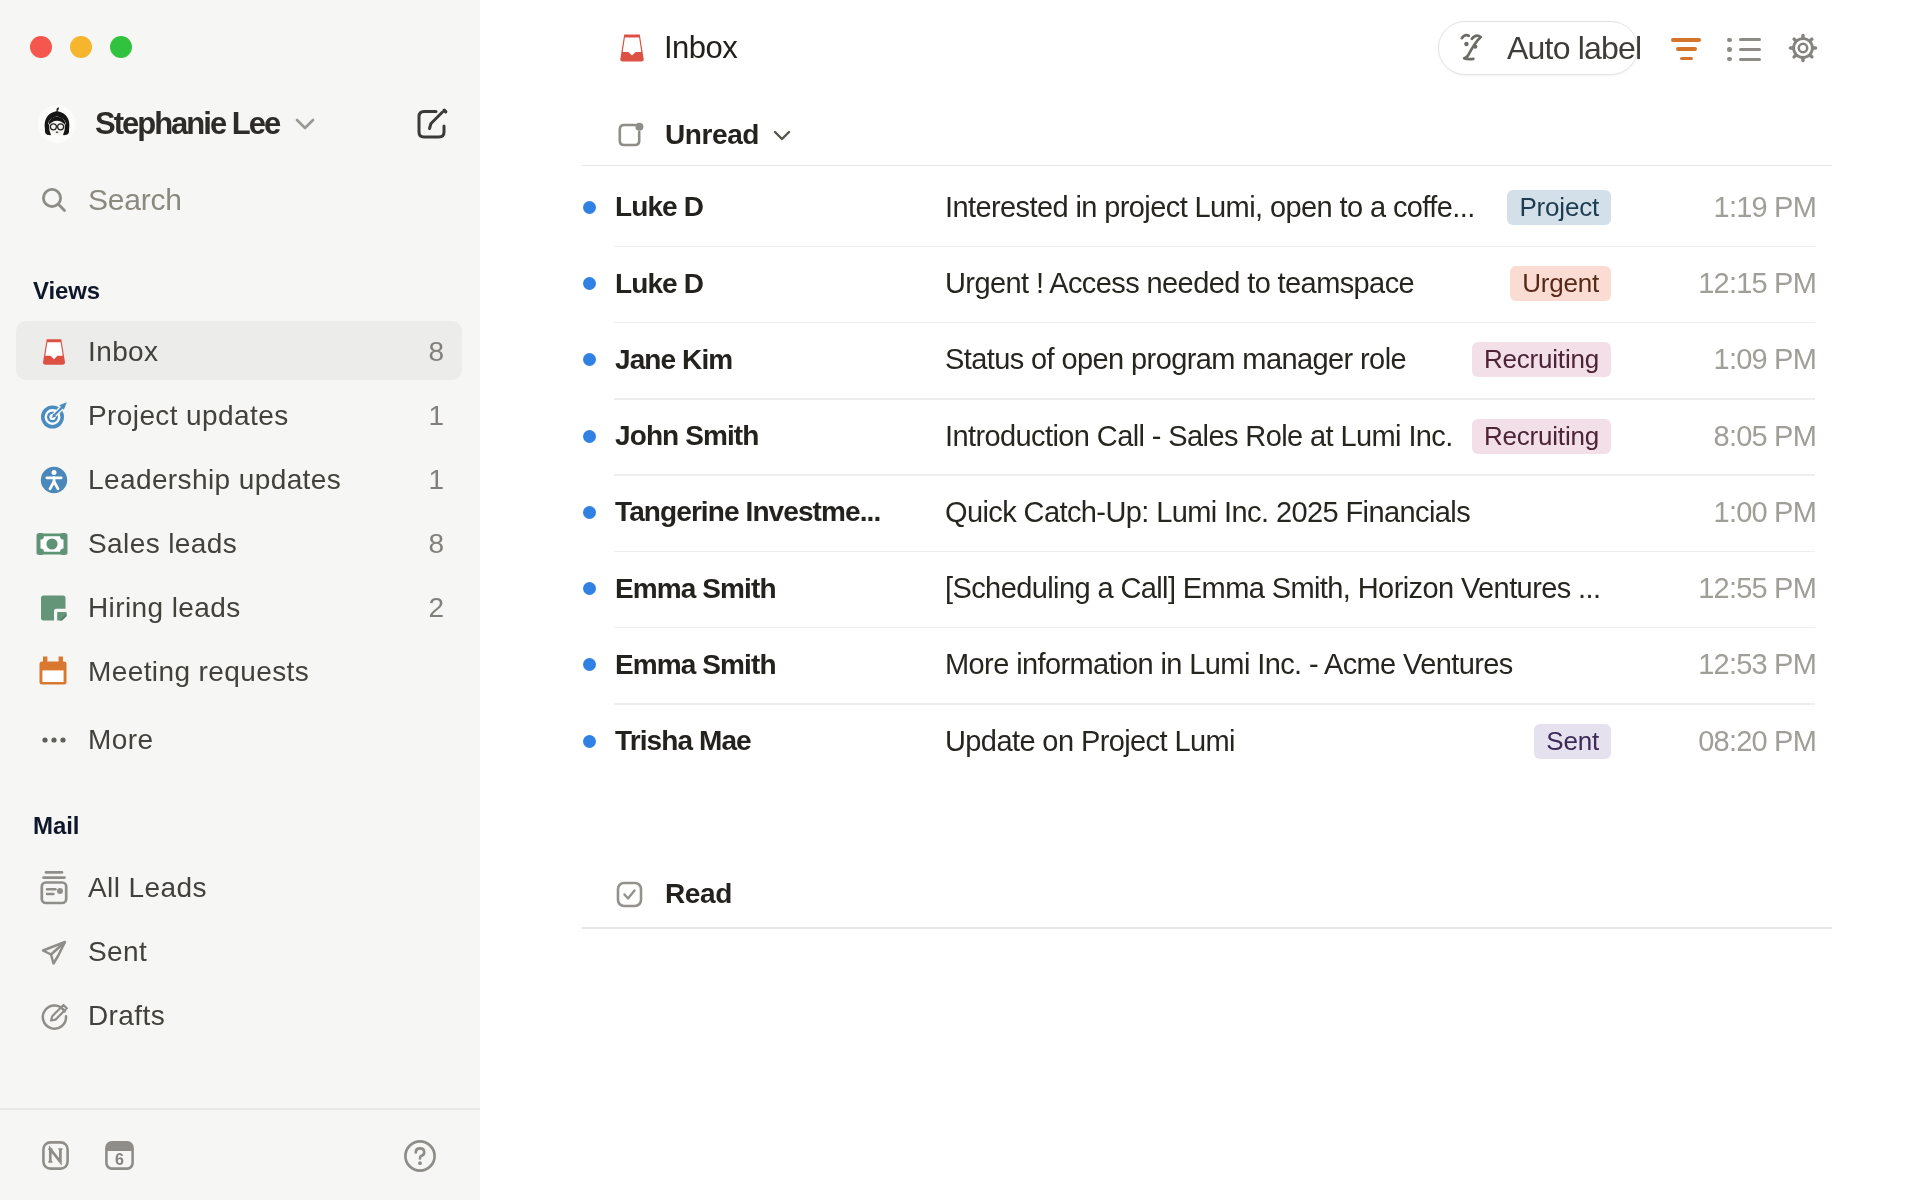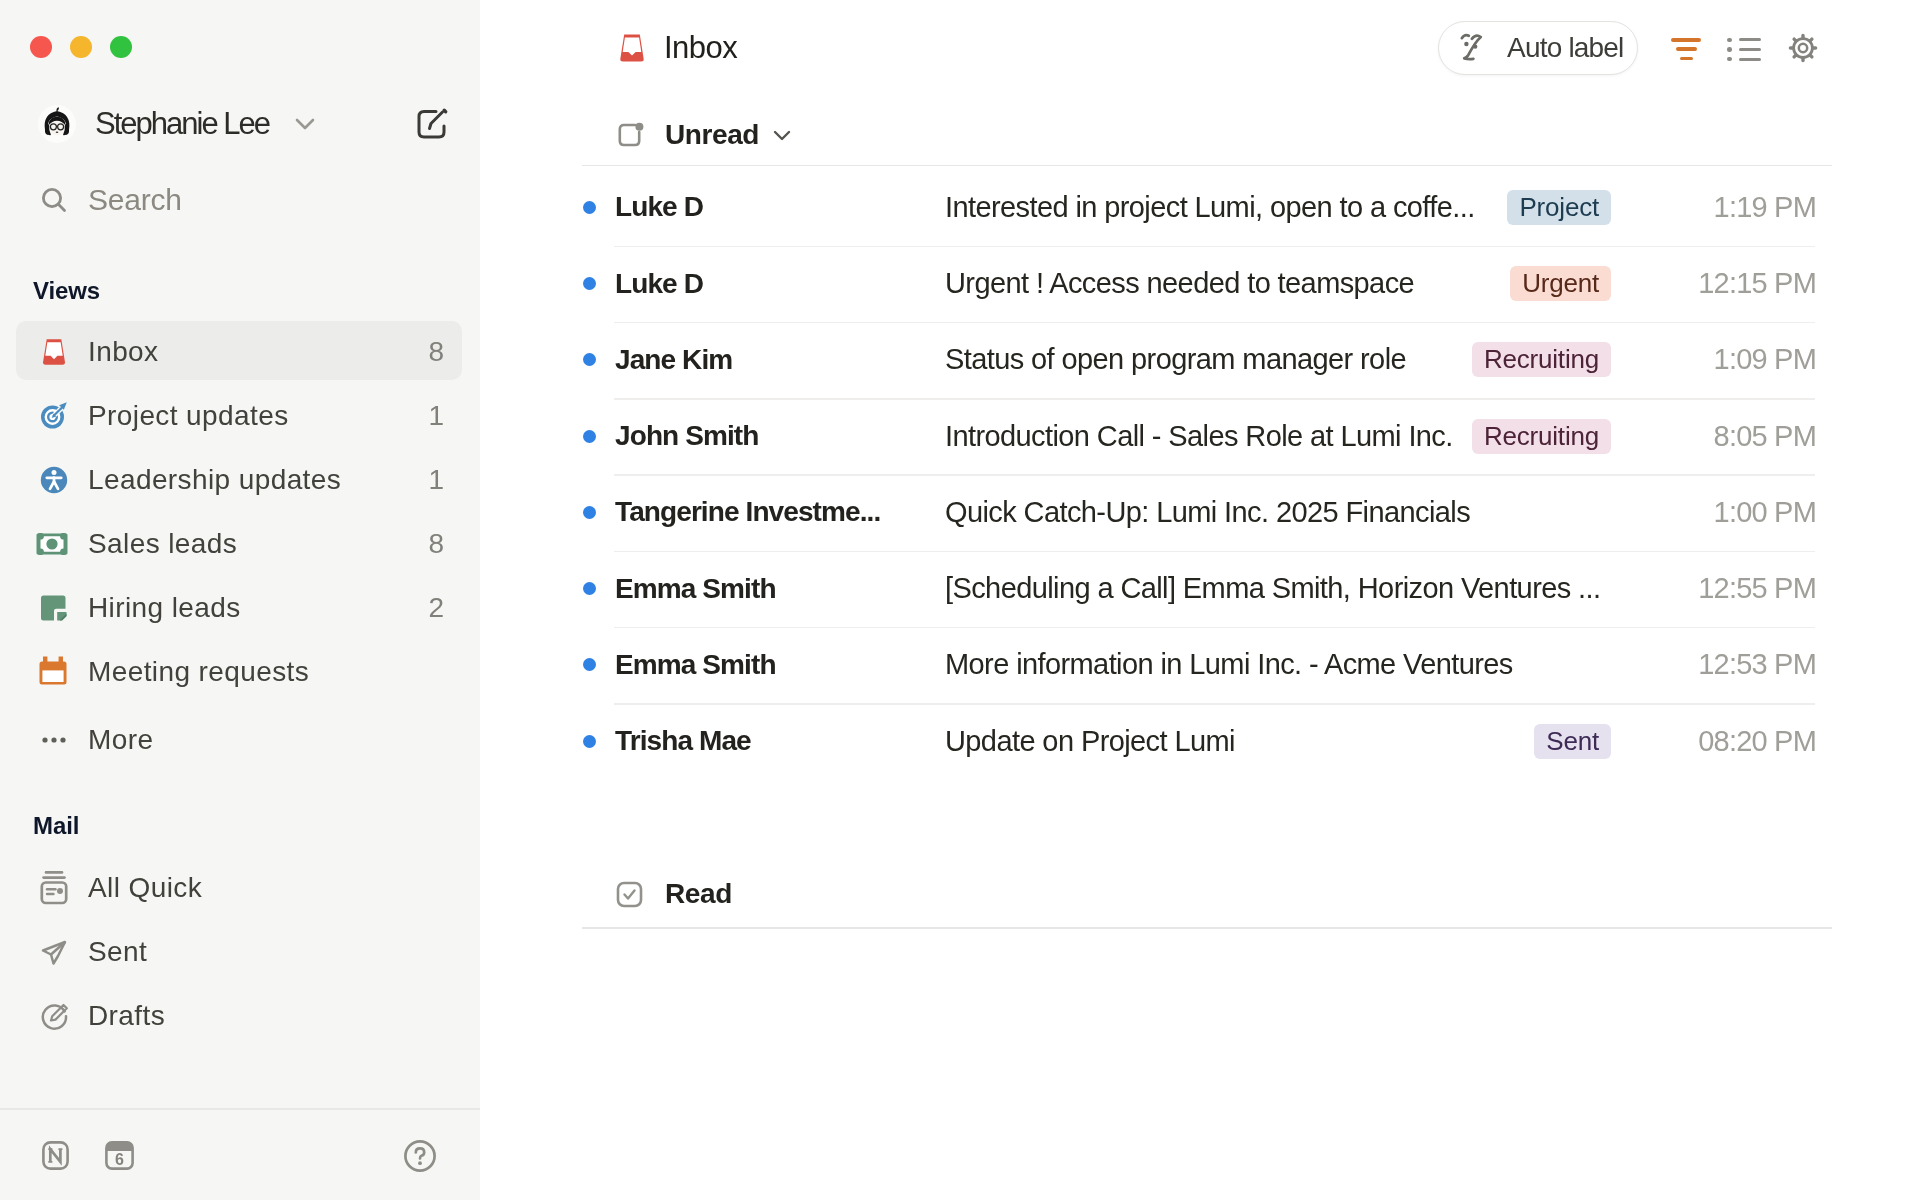--- a/index.html
+++ b/index.html
@@ -34,21 +34,21 @@
 <ellipse cx="19" cy="21" rx="8.6" ry="9.6" fill="#f8f5f1"></ellipse>
 <path d="M10.4,20.5 Q10.8,11.8 19,11.8 Q27.2,11.8 27.6,20.5 Q24,15.8 19,15.8 Q14,15.8 10.4,20.5 Z" fill="#161616"></path>
 <path d="M9.2,17.5 Q7.6,23.5 9.6,29.5 Q11.8,30.5 13,30 Q10.6,25 11.2,20.5 Z" fill="#161616"></path>
 <path d="M28.8,17.5 Q30.4,23.5 28.4,29.5 Q26.2,30.5 25,30 Q27.4,25 26.8,20.5 Z" fill="#161616"></path>
 <circle cx="15.4" cy="21.8" r="3" fill="none" stroke="#222" stroke-width="1.2"></circle>
 <circle cx="22.6" cy="21.8" r="3" fill="none" stroke="#222" stroke-width="1.2"></circle>
 <line x1="18.4" y1="21.4" x2="19.6" y2="21.4" stroke="#222" stroke-width="1.2"></line>
 <ellipse cx="19" cy="27.2" rx="1.3" ry="0.8" fill="#333"></ellipse>
 <path d="M18.6,6.5 Q17.8,3 20.8,2.2 Q21.2,5.2 18.6,6.5" fill="#161616"></path>
 </svg>
-<div class="a vc" style="left:95px;top:104px;height:40px;font-size:31px;font-weight:400;color:#2d2c28;letter-spacing:-2px">Stephanie Lee</div>
+<div class="a vc" style="left:95px;top:104px;height:40px;font-size:31px;font-weight:700;color:#2d2c28;letter-spacing:-2px">Stephanie Lee</div>
 <svg class="a" style="left:294px;top:117px" width="22" height="14" viewBox="0 0 22 14">
 <path d="M3,3 L11,11 L19,3" fill="none" stroke="#9a9893" stroke-width="2.6" stroke-linecap="round" stroke-linejoin="round"></path>
   </svg>
 <svg class="a" style="left:416px;top:107px" width="33" height="34" viewBox="0 0 33 34">
 <path d="M20,4.5 H8 Q3,4.5 3,9.5 V25 Q3,30 8,30 H23 Q28,30 28,25 V19" fill="none" stroke="#3b3a36" stroke-width="3" stroke-linecap="round"></path>
 <path d="M13.5,21.5 L15,16.5 L26.5,5" fill="none" stroke="#3b3a36" stroke-width="3" stroke-linecap="round" stroke-linejoin="round"></path>
 <path d="M28.2,3.3 L29.7,4.8" fill="none" stroke="#3b3a36" stroke-width="3.4" stroke-linecap="round"></path>
 </svg>
 <svg class="a" style="left:40px;top:186px" width="28" height="28" viewBox="0 0 28 28">
 <circle cx="12" cy="12" r="8.6" fill="none" stroke="#8e8c86" stroke-width="2.8"></circle>
@@ -121,21 +121,21 @@
 <div class="a vc navtxt" style="left:88px;top:718px;height:44px">More</div>
 <div class="a vc seclab" style="left:33px;top:811px;height:30px">Mail</div>
 <svg class="a" style="left:40px;top:869px" width="28" height="36" viewBox="0 0 28 36">
 <line x1="6" y1="3.4" x2="22" y2="3.4" stroke="#908e89" stroke-width="2.6" stroke-linecap="round"></line>
 <line x1="3.5" y1="8.6" x2="24.5" y2="8.6" stroke="#908e89" stroke-width="2.6" stroke-linecap="round"></line>
 <rect x="1.8" y="13.5" width="24.4" height="20.5" rx="4" fill="none" stroke="#908e89" stroke-width="2.7"></rect>
 <line x1="7" y1="20.3" x2="15.5" y2="20.3" stroke="#908e89" stroke-width="2.4" stroke-linecap="round"></line>
 <line x1="7" y1="25" x2="13.5" y2="25" stroke="#908e89" stroke-width="2.4" stroke-linecap="round"></line>
 <circle cx="20" cy="22" r="3" fill="#908e89"></circle>
 </svg>
-<div class="a vc navtxt" style="left:88px;top:866px;height:44px">All Quick</div>
+<div class="a vc navtxt" style="left:88px;top:866px;height:44px">All Leads</div>
 <svg class="a" style="left:39px;top:938px" width="30" height="30" viewBox="0 0 30 30">
 <path d="M26,4 L4,12.5 L12,16.5 L14.5,25.5 L19,18 Z" fill="none" stroke="#8f8d88" stroke-width="2.5" stroke-linejoin="round"></path>
 <path d="M26,4 L12,16.5" fill="none" stroke="#8f8d88" stroke-width="2.5" stroke-linejoin="round"></path>
 </svg>
 <div class="a vc navtxt" style="left:88px;top:930px;height:44px">Sent</div>
 <svg class="a" style="left:39px;top:1001px" width="30" height="30" viewBox="0 0 30 30">
 <path d="M25.6,10.5 A11.6,11.6 0 1 0 27,15.2" fill="none" stroke="#8f8d88" stroke-width="2.5" stroke-linecap="round"></path>
 <path d="M12,19.5 L13.2,15.3 L24.5,4 L27.8,7.3 L16.5,18.6 Z" fill="none" stroke="#8f8d88" stroke-width="2.2" stroke-linejoin="round"></path>
 </svg>
 <div class="a vc navtxt" style="left:88px;top:994px;height:44px">Drafts</div>
@@ -160,21 +160,21 @@
 <path d="M8.9,5.6 H23.1 L25.3,20 H19.6 L16,23.6 L12.4,20 H6.7 Z" fill="#ffffff"></path>
 </svg>
 <div class="a vc" style="left:664px;top:28px;height:40px;font-size:31px;font-weight:400;color:#21201c;letter-spacing:-0.5px">Inbox</div>
 <div class="a" style="left:1438px;top:21px;width:200px;height:54px;background:#fff;border:1.5px solid #e4e3e0;border-radius:27px;box-shadow:0 1px 3px rgba(0,0,0,0.05)"></div>
 <svg class="a" style="left:1459px;top:31px" width="37" height="36" viewBox="0 0 37 36">
 <path d="M2.8,7.2 Q5.8,2.8 9.8,4.8" fill="none" stroke="#6c6b66" stroke-width="2.7" stroke-linecap="round"></path>
 <path d="M12.8,7.8 Q17,2.6 21.8,6 Q16.5,10.5 9.2,24.2 Q7.8,26.6 5.2,27.4 Q9.8,28.6 14.4,27.8" fill="none" stroke="#6c6b66" stroke-width="2.7" stroke-linecap="round" stroke-linejoin="round"></path>
 <circle cx="7.4" cy="13" r="2.2" fill="#6c6b66"></circle>
 <circle cx="16.2" cy="15.6" r="2.2" fill="#6c6b66"></circle>
 </svg>
-<div class="a vc" style="left:1507px;top:28px;height:40px;font-size:28px;font-weight:400;color:#3e3d39;letter-spacing:-0.8px">Auto label</div>
+<div class="a vc" style="left:1507px;top:28px;height:40px;font-size:32px;font-weight:400;color:#3e3d39;letter-spacing:-0.8px">Auto label</div>
 <div class="a" style="left:1671px;top:38px;width:30px;height:3.6px;border-radius:2px;background:#d4752b"></div>
 <div class="a" style="left:1675.5px;top:47.3px;width:21px;height:3.6px;border-radius:2px;background:#d4752b"></div>
 <div class="a" style="left:1679.5px;top:56.6px;width:13px;height:3.6px;border-radius:2px;background:#d4752b"></div>
 <div class="a" style="left:1727px;top:37.5px;width:4.6px;height:4.6px;border-radius:50%;background:#8c8b86"></div>
 <div class="a" style="left:1739px;top:38.1px;width:22px;height:3.4px;border-radius:2px;background:#8c8b86"></div>
 <div class="a" style="left:1727px;top:47.2px;width:4.6px;height:4.6px;border-radius:50%;background:#8c8b86"></div>
 <div class="a" style="left:1739px;top:47.800000000000004px;width:22px;height:3.4px;border-radius:2px;background:#8c8b86"></div>
 <div class="a" style="left:1727px;top:56.9px;width:4.6px;height:4.6px;border-radius:50%;background:#8c8b86"></div>
 <div class="a" style="left:1739px;top:57.5px;width:22px;height:3.4px;border-radius:2px;background:#8c8b86"></div>
 <svg class="a" style="left:1788px;top:33px" width="30" height="30" viewBox="0 0 30 30">

